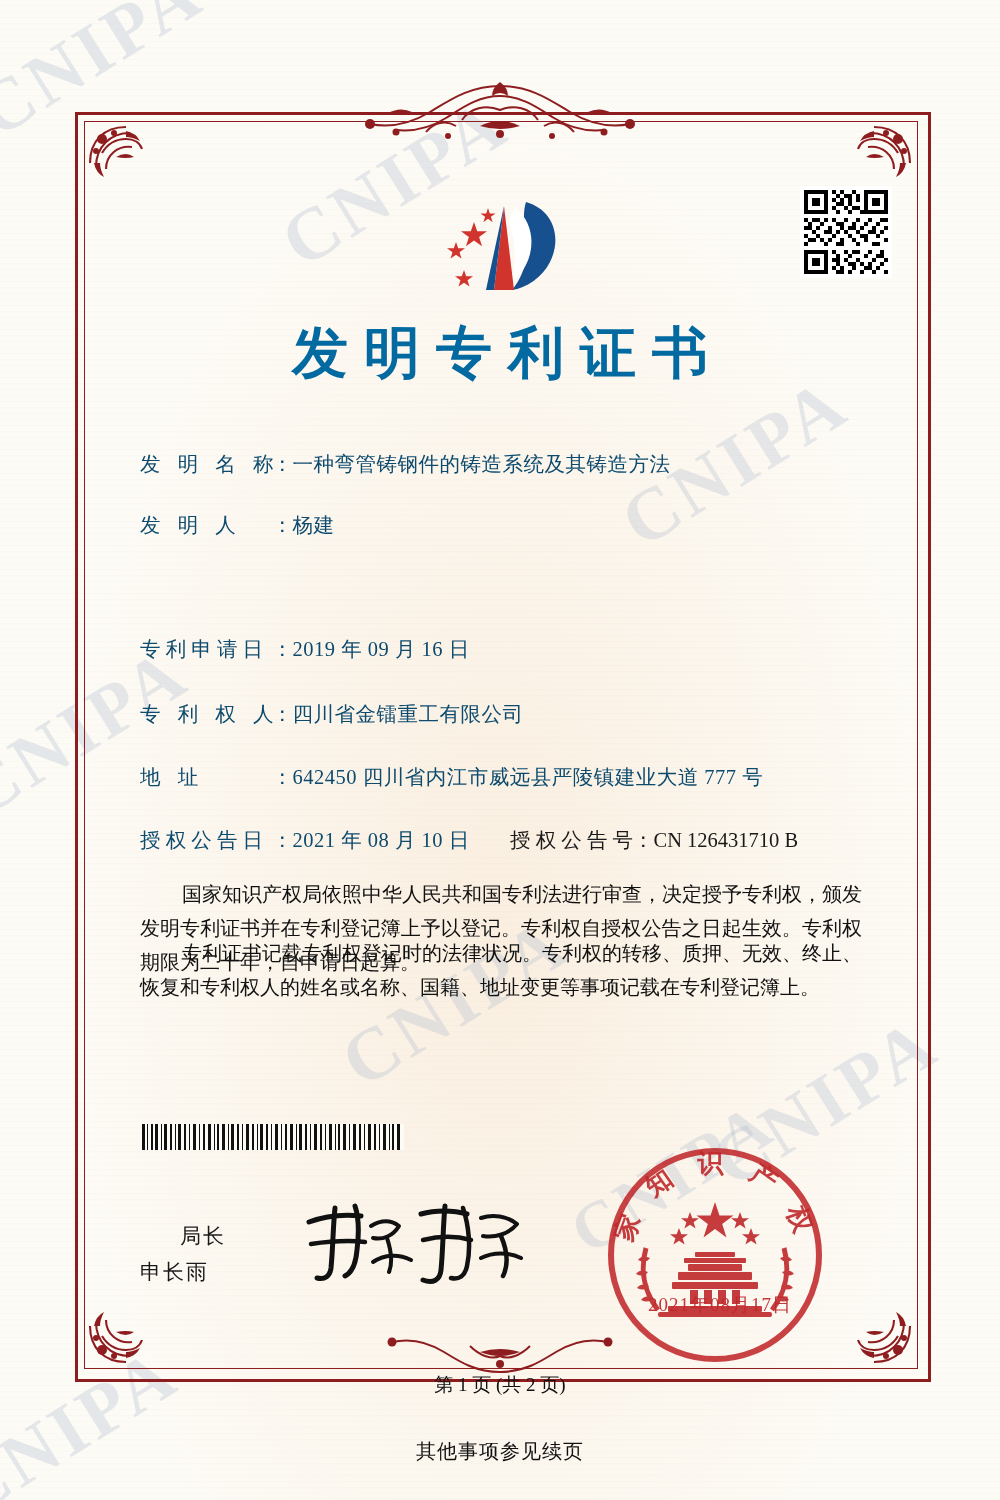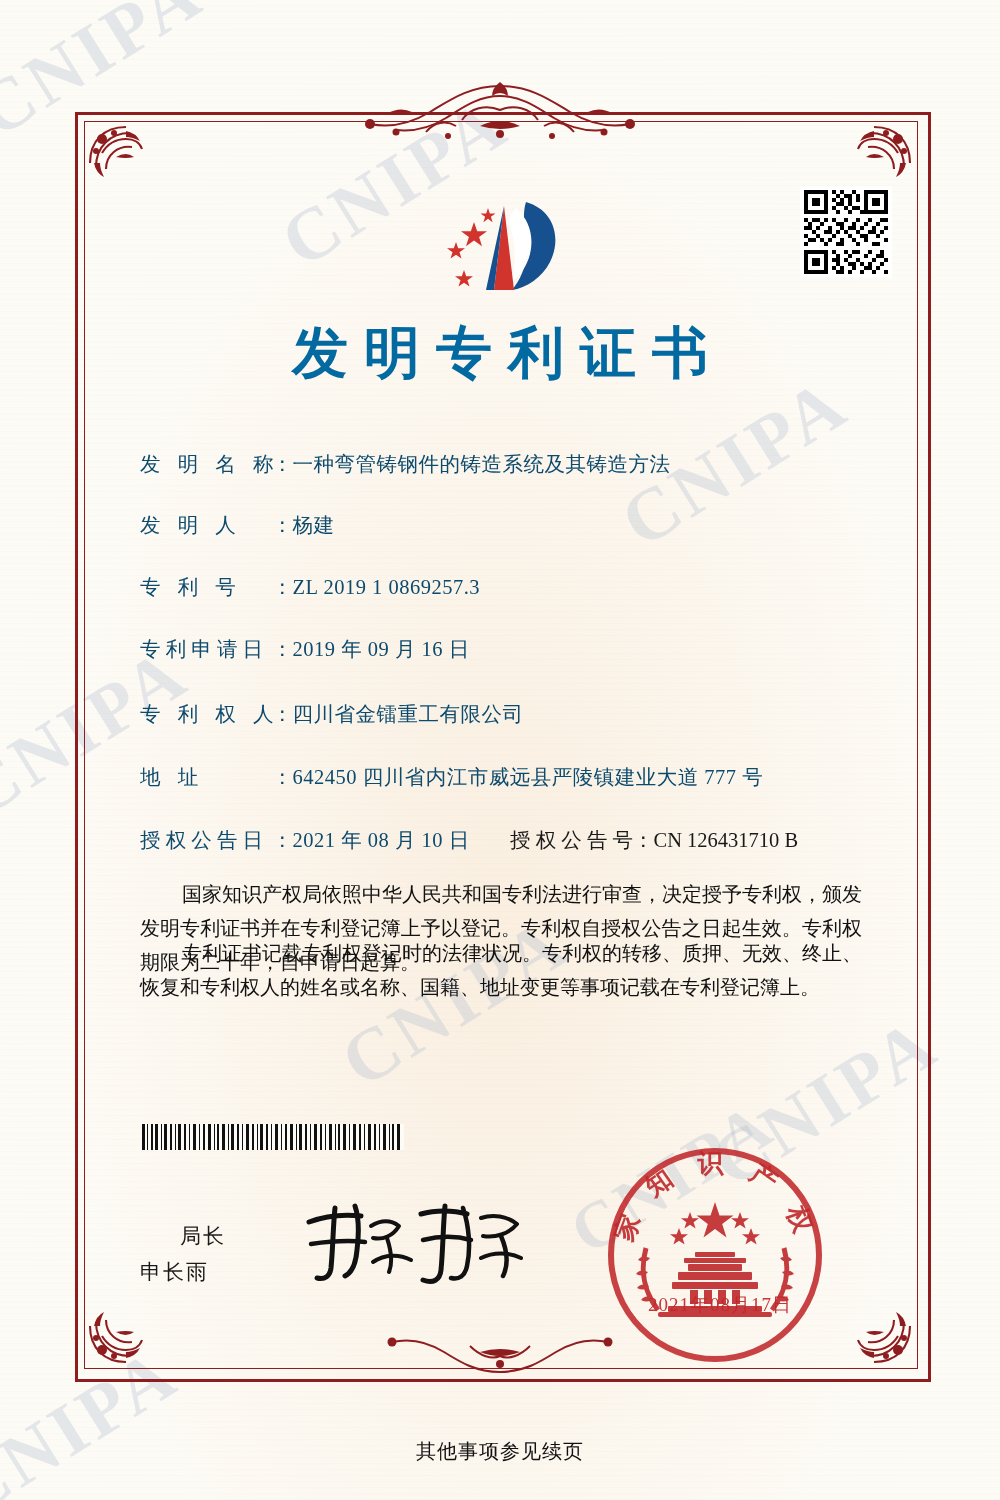--- a/index.html
+++ b/index.html
@@ -562,23 +562,20 @@
   <div class="main-title">发明专利证书</div>
 
   <div class="field f1">
     <span class="lbl">发 明 名 称</span><span>：</span><span class="val">一种弯管铸钢件的铸造系统及其铸造方法</span>
   </div>
 
   <div class="field f2">
     <span class="lbl">发 明 人</span><span>：</span><span class="val">杨建</span>
   </div>
 
-  <div class="field f3">
-    <span class="lbl">专 利 号</span><span>：</span><span class="val">ZL 2019 1 0869257.3</span>
-  </div>
 
   <div class="field f4">
     <span class="lbl tight">专 利 申 请 日</span><span>：</span><span class="val">2019 年 09 月 16 日</span>
   </div>
 
   <div class="field f5">
     <span class="lbl">专 利 权 人</span><span>：</span><span class="val">四川省金镭重工有限公司</span>
   </div>
 
   <div class="field f6">
@@ -722,14 +719,15 @@
           <path d="M181 146 q8 -4 12 2 q-8 4 -12 -2 z"></path>
           <path d="M177 158 q8 -4 12 2 q-8 4 -12 -2 z"></path>
           <rect x="58" y="172" width="114" height="5" rx="2"></rect>
         </g>
       </g>
     </svg>
   </div>
 
   <div class="seal-date">2021年08月17日</div>
 
+  <div class="page-footer">第 1 页 (共 2 页)</div>
   <div class="bottom-note">其他事项参见续页</div>
 </div>
 
 </body></html>

